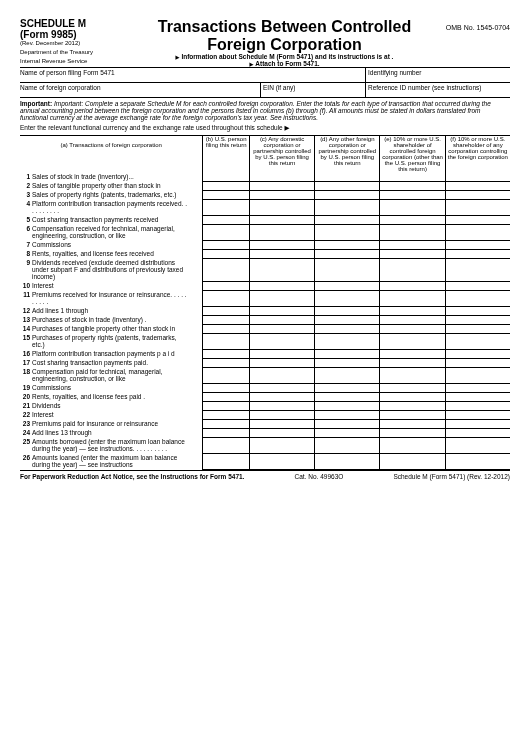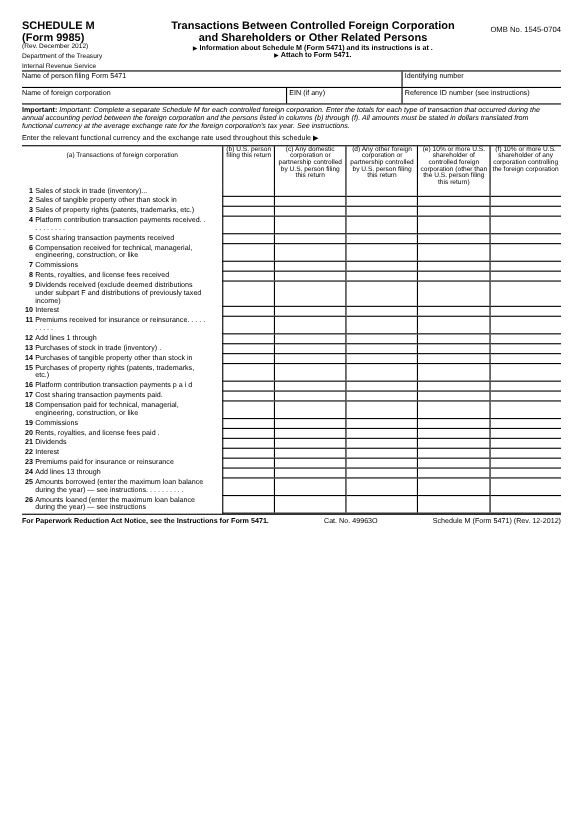--- a/index.html
+++ b/index.html
@@ -35,21 +35,21 @@
     font-size: 6px;
     margin-top: 3px;
   }
   .top-center {
     flex: 1;
     text-align: center;
     padding: 0 2px;
   }
   .title {
     font-weight: bold;
-    font-size: 10px;
+    font-size: 16px;
     line-height: 1.1;
   }
   .sub {
     font-size: 6.5px;
     font-weight: bold;
   }
   .arrow::before {
     content: "▶";
     font-size: 5px;
     margin-right: 2px;
@@ -159,21 +159,20 @@
   <div class="top-row">
     <div class="top-left">
       <div class="sched">SCHEDULE M</div>
       <div class="sched">(Form 9985)</div>
       <div class="rev">(Rev. December 2012)</div>
       <div class="dept">Department of the Treasury</div>
       <div class="dept">Internal Revenue Service</div>
     </div>
     <div class="top-center">
       <div class="title">Transactions Between Controlled Foreign Corporation</div>
-      <div class="title">and Shareholders or Other Related Persons</div>
       <div class="sub arrow">Information about Schedule M (Form 5471) and its instructions is at .</div>
       <div class="sub arrow">Attach to Form 5471.</div>
     </div>
     <div class="top-right">OMB No. 1545-0704</div>
   </div>
 
   <div class="name-row">
     <div class="name-left">Name of person filing Form 5471</div>
     <div class="name-right">Identifying number</div>
   </div>

